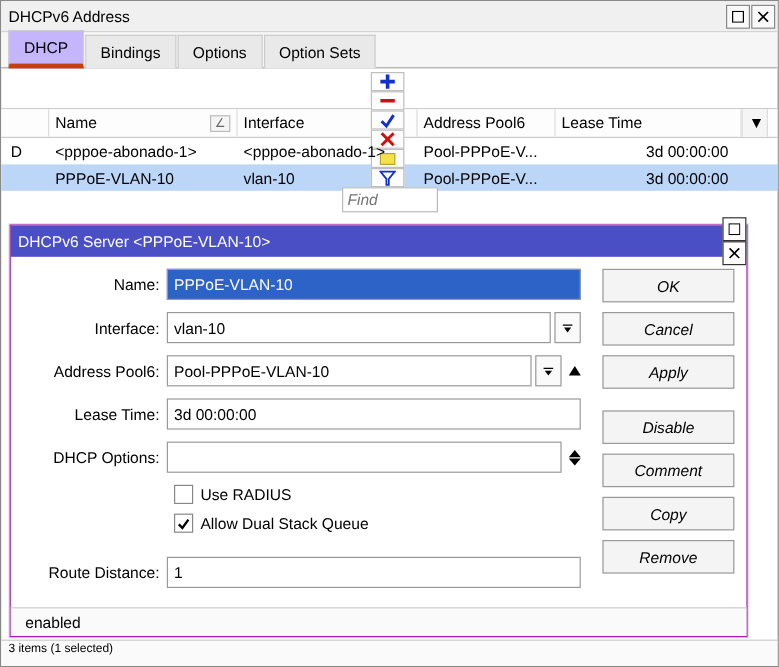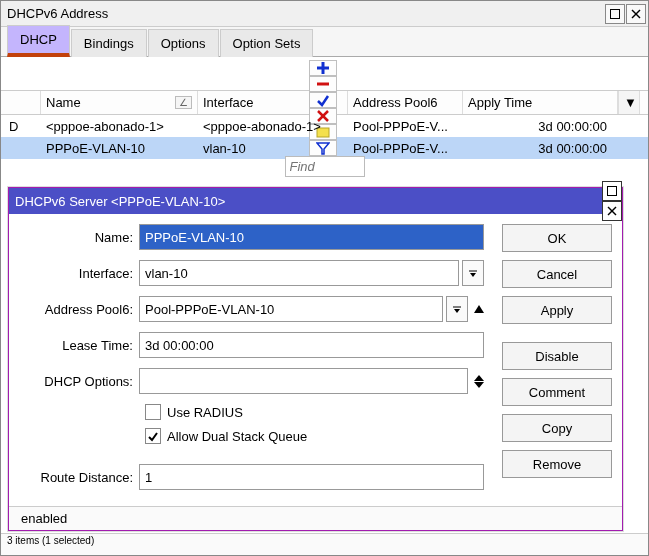--- a/index.html
+++ b/index.html
@@ -232,21 +232,21 @@
     display: flex;
     flex-direction: column;
   }
   .dlg-btn {
     height: 28px;
     border: 1px solid #999;
     background: #f4f4f4;
     margin-bottom: 8px;
     cursor: pointer;
     font-size: 13px;
-    display:flex;align-items:center;justify-content:center;
+    display:flex;align-items:center;justify-content:center;font-style:italic;
   }
   .dlg-status {
     border-top: 1px solid #ccc;
     padding: 4px 12px;
     font-size: 13px;
     background: #fafafa;
   }
   svg { display:block; }
 </style>
 </head>
@@ -316,21 +316,21 @@
 </div>
 
 <div class="grid-header">
   <div class="gh col-flag"></div>
   <div class="gh col-name">
     <span>Name</span>
     <span class="tri">∠</span>
   </div>
   <div class="gh col-iface">Interface</div>
   <div class="gh col-pool">Address Pool6</div>
-  <div class="gh col-lease" style="text-align:left">Apply Time</div>
+  <div class="gh col-lease" style="text-align:left">Lease Time</div>
   <div class="gh col-drop">▼</div>
 </div>
 
 <div class="grid-body">
   <div class="row">
     <div class="cell col-flag">D</div>
     <div class="cell col-name">&lt;pppoe-abonado-1&gt;</div>
     <div class="cell col-iface">&lt;pppoe-abonado-1&gt;</div>
     <div class="cell col-pool">Pool-PPPoE-V...</div>
     <div class="cell col-lease">3d 00:00:00</div>

